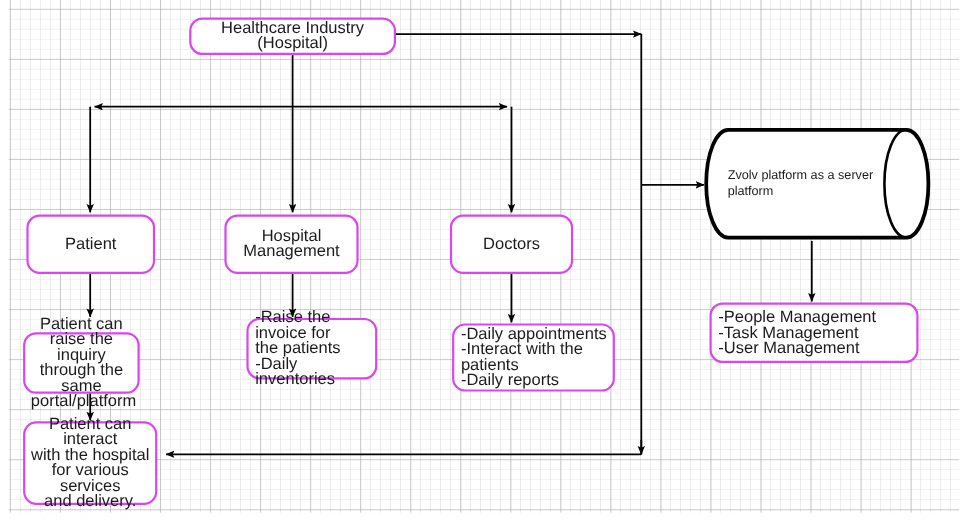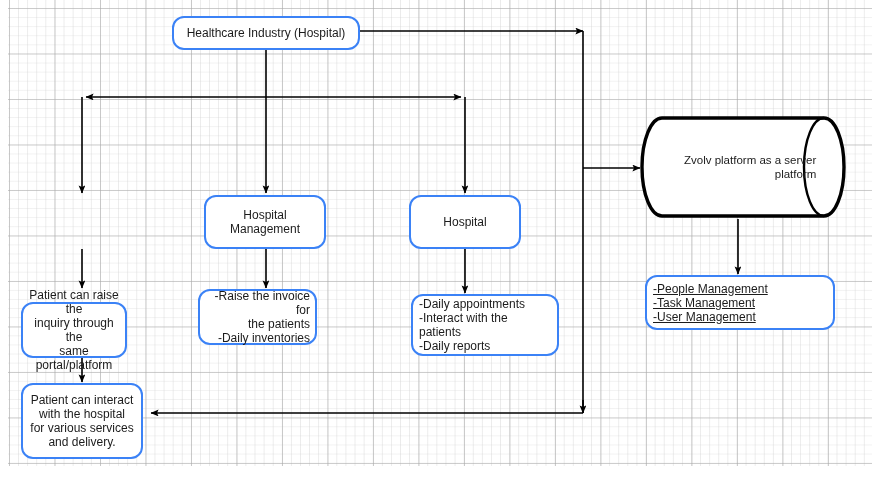--- a/index.html
+++ b/index.html
@@ -44,28 +44,28 @@
     position: absolute;
     left: 0;
     top: 0;
     width: 890px;
     height: 483px;
   }
   .node {
     position: absolute;
     box-sizing: border-box;
     background: #ffffff;
-    border: 2px solid #3b82f6;
+    border: 2px solid #d946ef;
     border-radius: 12px;
     display: flex;
     align-items: center;
     justify-content: center;
     text-align: center;
     color: #1b1b1b;
-    font-size: 12px;
+    font-size: 15px;
     line-height: 14px;
     padding: 3px 5px;
   }
   .node.left-align {
     justify-content: flex-start;
     text-align: left;
     padding-left: 6px;
   }
   .node .txt { white-space: pre-line; display:block; width:100%; }
   
@@ -77,21 +77,21 @@
     position: absolute;
     left: 0; top: 0;
     width: 100%; height: 100%;
   }
   .cyl-label {
     position: absolute;
     left: 10%;
     top: 50%;
     transform: translateY(-50%);
     width: 72%;
-    text-align: right;
+    text-align: left;
     font-size: 11.5px;
     line-height: 14px;
     color: #1b1b1b;
     white-space: pre-line;
   }
 </style>
 </head>
 <body>
 
 <div id="canvas">
@@ -134,36 +134,39 @@
 
       <path d="M583,400 L583,413" marker-end="url(#ah)"></path>
       <path d="M583,413 L151,413" marker-end="url(#ah)"></path>
     </g>
   </svg>
 
   <div class="node" style="left:172px; top:16px; width:188px; height:34px;">
     <span class="txt">Healthcare Industry (Hospital)</span>
   </div>
 
+  <div class="node" style="left:24px; top:195px; width:117px; height:54px;">
+    <span class="txt">Patient</span>
+  </div>
 
   <div class="node" style="left:204px; top:195px; width:122px; height:54px;justify-content:center;">
     <span class="txt">Hospital Management</span>
   </div>
 
   <div class="node" style="left:409px; top:195px; width:112px; height:54px;">
-    <span class="txt">Hospital</span>
+    <span class="txt">Doctors</span>
   </div>
 
   <div class="node" style="left:21px; top:302px; width:106px; height:56px;">
     <span class="txt">Patient can raise the
 inquiry through the
 same portal/platform</span>
   </div>
 
-  <div class="node left-align" style="left:198px; top:289px; width:119px; height:56px;text-align:right;">
+  <div class="node left-align" style="left:224px; top:289px; width:119px; height:56px;">
     <span class="txt">-Raise the invoice for
 the patients
 -Daily inventories</span>
   </div>
 
   <div class="node left-align" style="left:411px; top:294px; width:148px; height:62px;">
     <span class="txt">-Daily appointments
 -Interact with the
 patients
 -Daily reports</span>
@@ -178,19 +181,19 @@
 
   <div class="cylinder" style="left:640px; top:115px; width:215px; height:104px;">
     <svg class="cyl-body" viewBox="0 0 215 104" preserveAspectRatio="none" xmlns="http://www.w3.org/2000/svg">
       <path d="M22,3 L184,3 A20,49 0 0 1 184,101 L22,101 A20,49 0 0 1 22,3 Z" fill="#ffffff" stroke="#000000" stroke-width="3.4"></path>
       <path d="M184,3 A20,49 0 0 0 184,101" fill="none" stroke="#000000" stroke-width="2.4"></path>
     </svg>
     <span class="cyl-label">Zvolv platform as a server
 platform</span>
   </div>
 
-  <div class="node left-align" style="left:645px; top:275px; width:190px; height:55px;text-decoration:underline;">
+  <div class="node left-align" style="left:645px; top:275px; width:190px; height:55px;">
     <span class="txt">-People Management
 -Task Management
 -User Management</span>
   </div>
 
 </div>
 
 </body></html>

